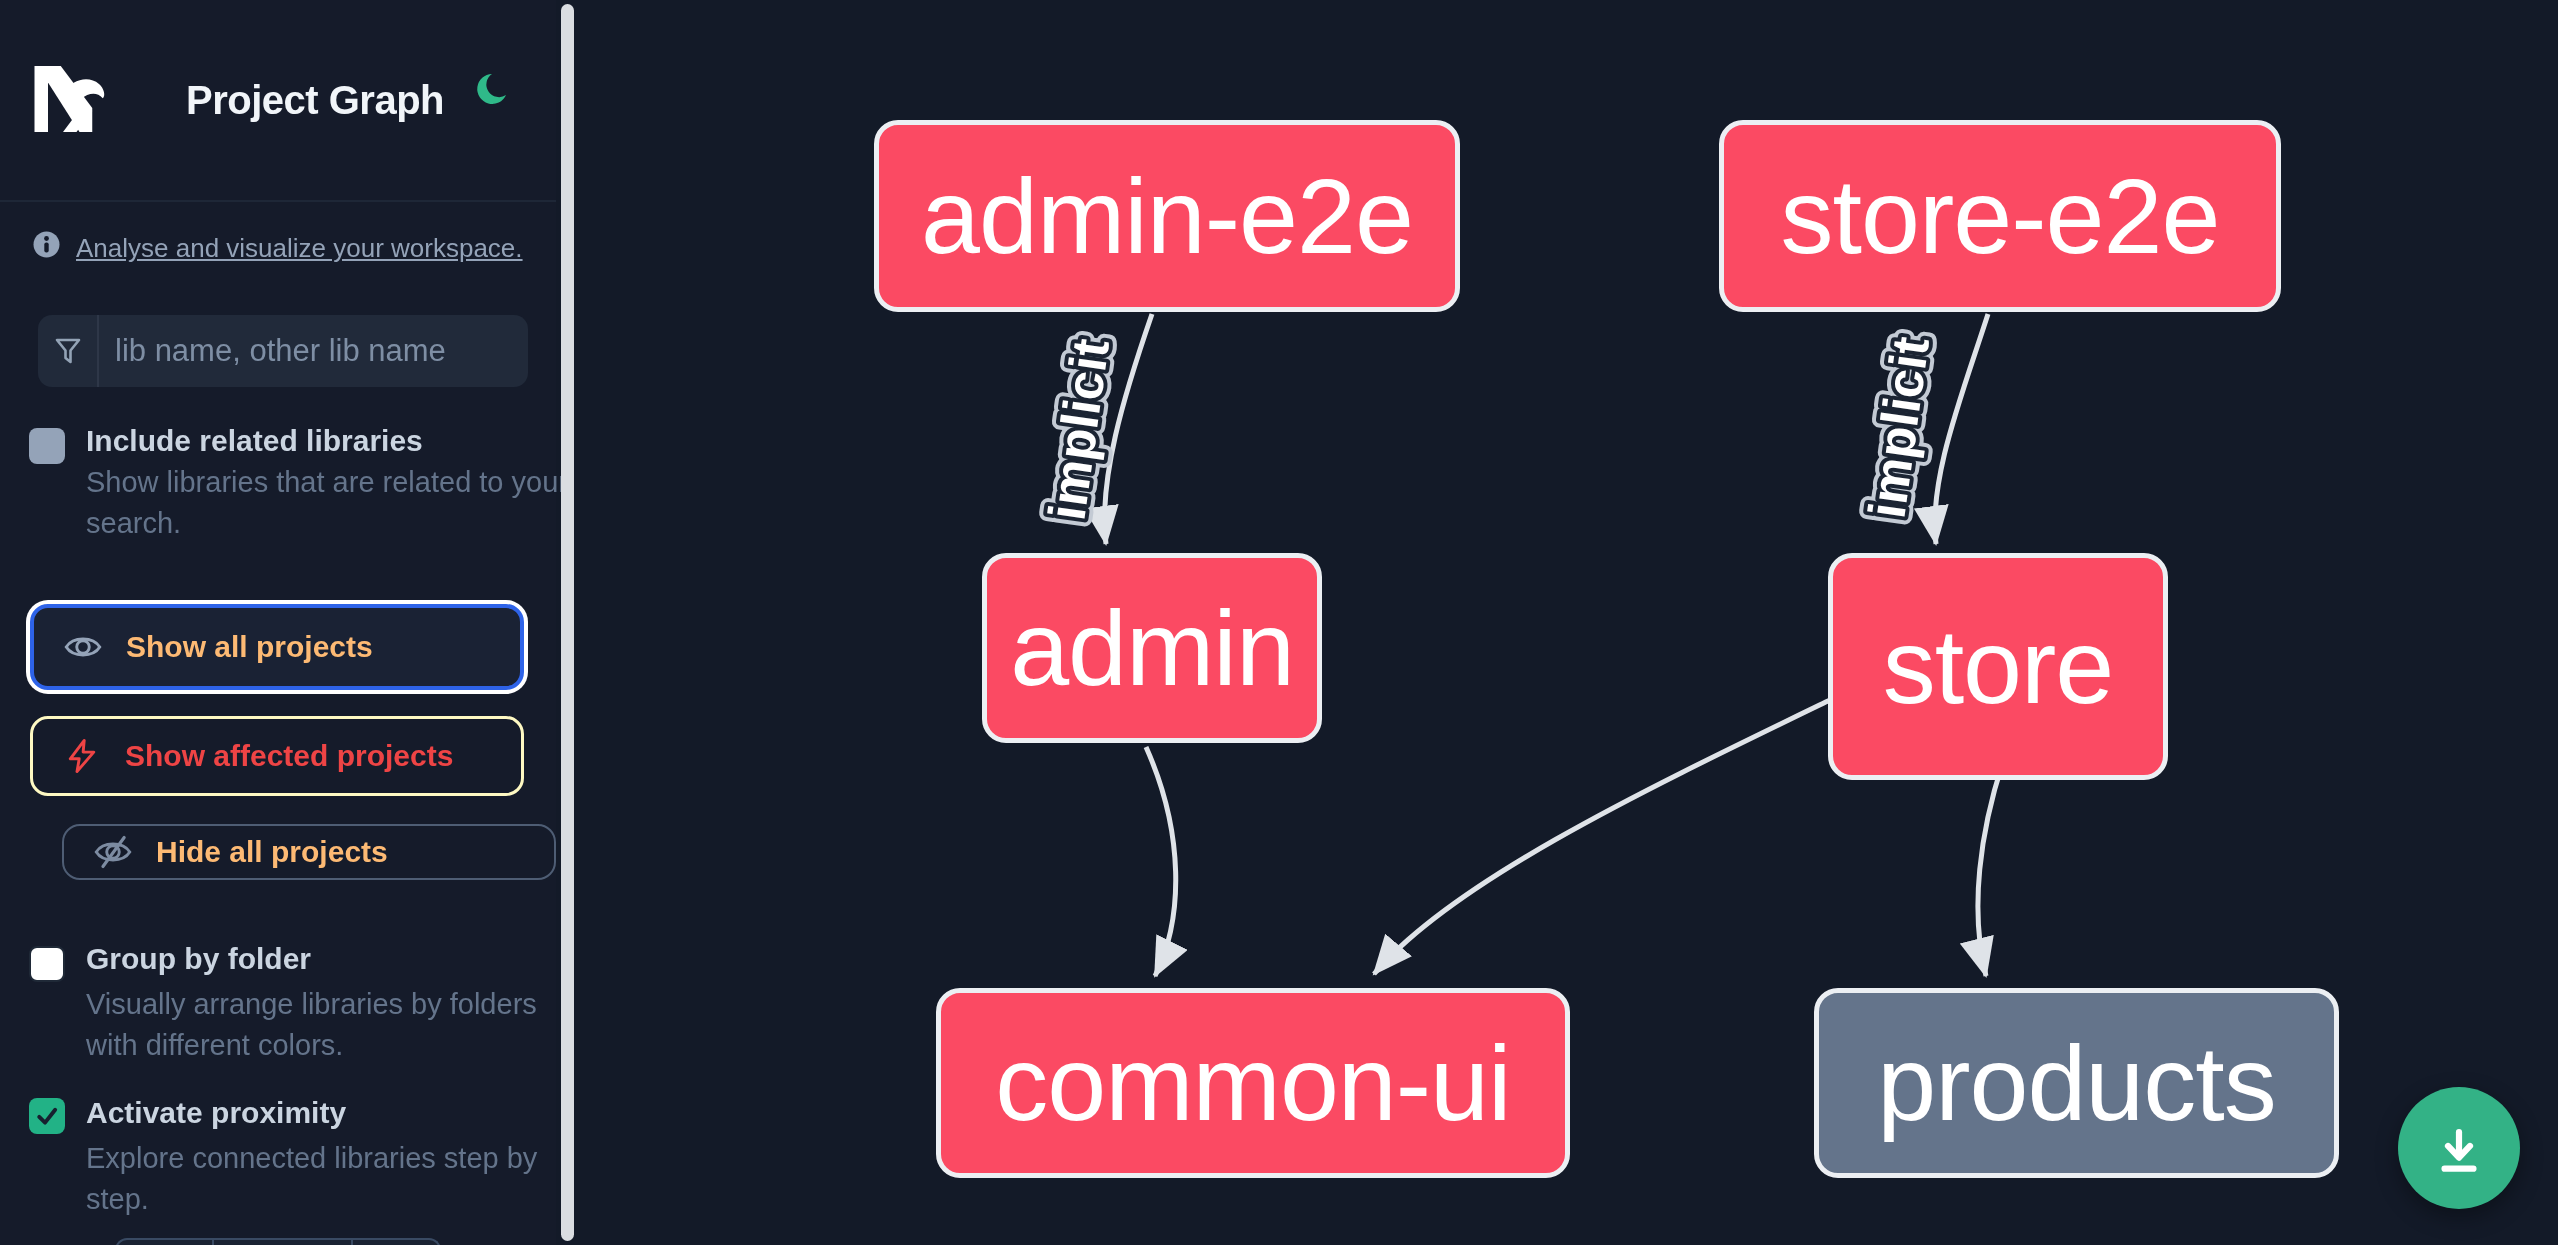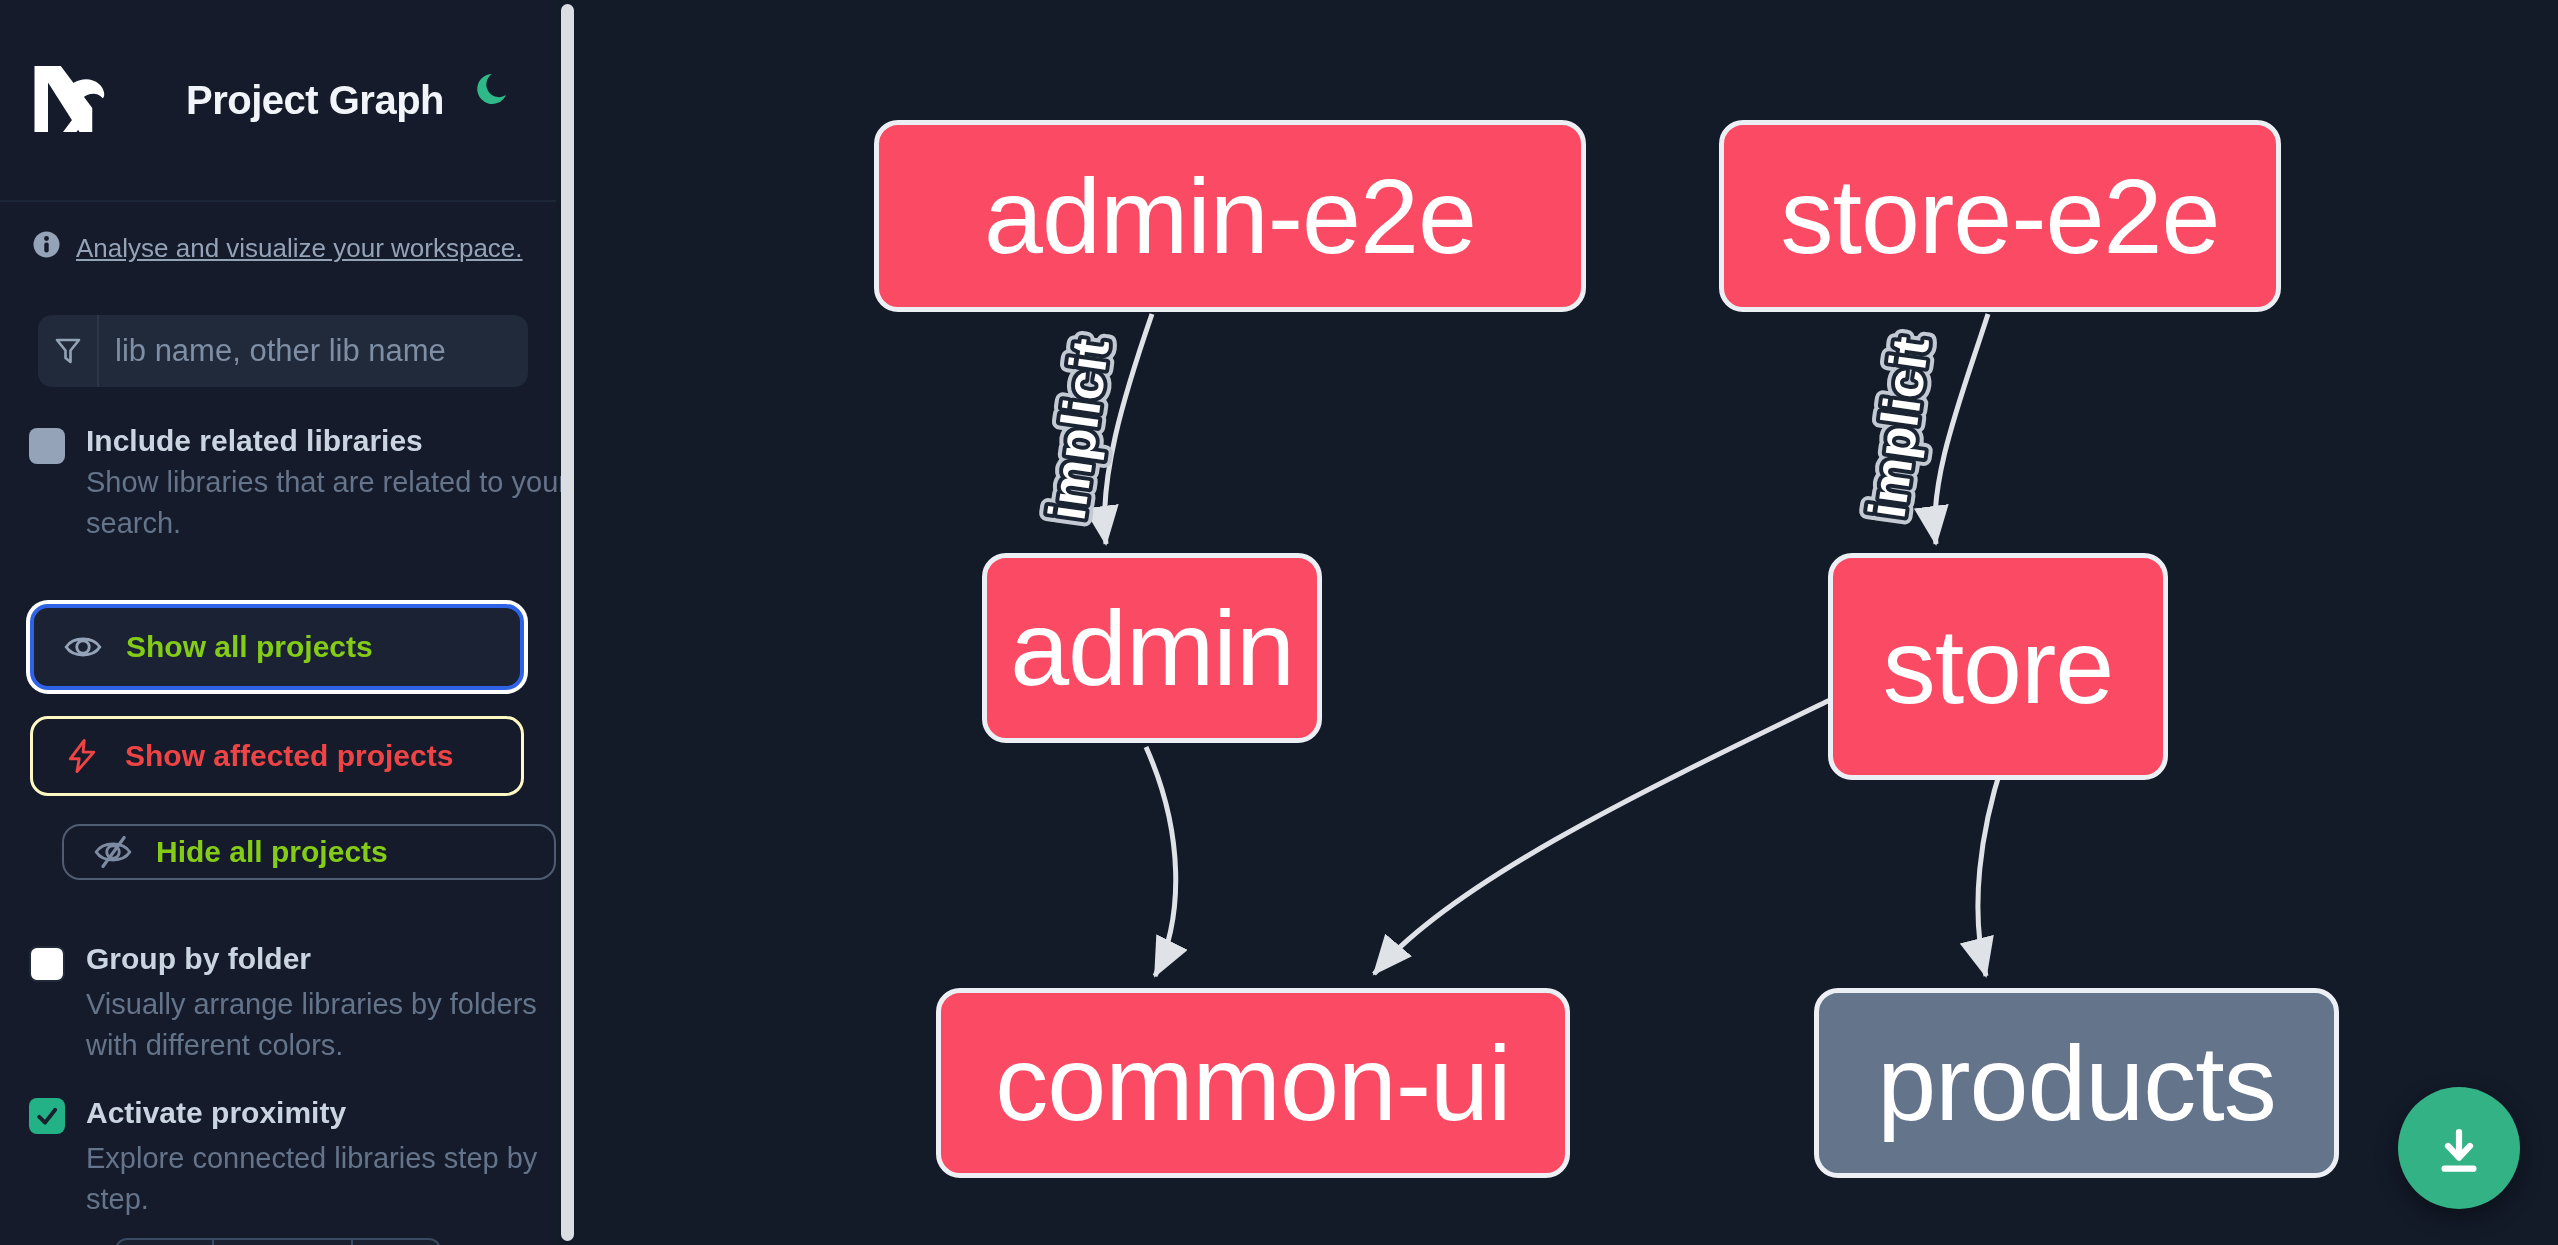--- a/index.html
+++ b/index.html
@@ -7,21 +7,21 @@
         background:#131927;font-family:"Liberation Sans",sans-serif;}
 
   
   #canvas{position:absolute;inset:0;background:#131a28;}
   #edges{position:absolute;inset:0;}
   .node{position:absolute;box-sizing:border-box;border:5px solid #eceff3;border-radius:24px;
         color:#ffffff;display:flex;align-items:center;justify-content:center;
         font-size:106px;font-weight:400;white-space:nowrap;letter-spacing:-1px;z-index:2;}
   .node.affected{background:#fb4a63;}
   .node.plain{background:#64748b;}
-  #n-admin-e2e{left:874px;top:120px;width:712px;height:192px;}
+  #n-admin-e2e{left:874px;top:120px;width:586px;height:192px;}
   #n-store-e2e{left:1719px;top:120px;width:562px;height:192px;}
   #n-admin{left:982px;top:553px;width:340px;height:190px;text-align:center;}
   #n-store{left:1828px;top:553px;width:340px;height:227px;}
   #n-common-ui{left:936px;top:988px;width:634px;height:190px;}
   #n-products{left:1814px;top:988px;width:525px;height:190px;}
 
   .fab{position:absolute;left:2398px;top:1087px;width:122px;height:122px;border-radius:50%;
        background:#33b286;display:flex;align-items:center;justify-content:center;z-index:3;
        box-shadow:0 8px 22px rgba(0,0,0,.35);cursor:pointer;}
 
@@ -49,21 +49,21 @@
   .cbx{position:absolute;width:36px;height:36px;border-radius:8px;box-sizing:border-box;cursor:pointer;}
   .cbx.slate{background:#94a3b8;}
   .cbx.white{background:#ffffff;border:2px solid #1f2937;}
   .cbx.green{background:#22b286;display:flex;align-items:center;justify-content:center;}
 
   .sec-label{position:absolute;left:86px;font-size:30px;font-weight:700;color:#cbd5e1;cursor:pointer;}
   .sec-desc{position:absolute;left:86px;width:490px;font-size:29px;line-height:41px;color:#64748b;}
 
   .btn{position:absolute;left:30px;width:494px;box-sizing:border-box;border-radius:18px;
        display:flex;align-items:center;cursor:pointer;background:transparent;}
-  .btn .lbl{font-size:30px;font-weight:600;color:#84cc16;}
+  .btn .lbl{font-size:30px;font-weight:600;color:#fdba74;}
   .btn .ic{margin-left:30px;margin-right:24px;display:flex;align-items:center;}
   #btn-show-all{top:604px;height:86px;background:#1a2234;border:4px solid #2e63e8;box-shadow:0 0 0 4px #ffffff;}
   #btn-show-affected{top:716px;height:80px;border:3px solid #fef9c3;}
   #btn-show-affected .lbl{color:#ee4445;}
   #btn-hide-all{top:824px;height:56px;border:2px solid #4e5d74;margin-left:32px;}
 
   .stepper{position:absolute;left:115px;top:1238px;width:326px;height:14px;box-sizing:border-box;
        border:2px solid #394a63;border-bottom:none;border-radius:12px 12px 0 0;background:#1a2232;
        display:flex;z-index:7;}
   .stepper .cell{height:100%;box-sizing:border-box;}

